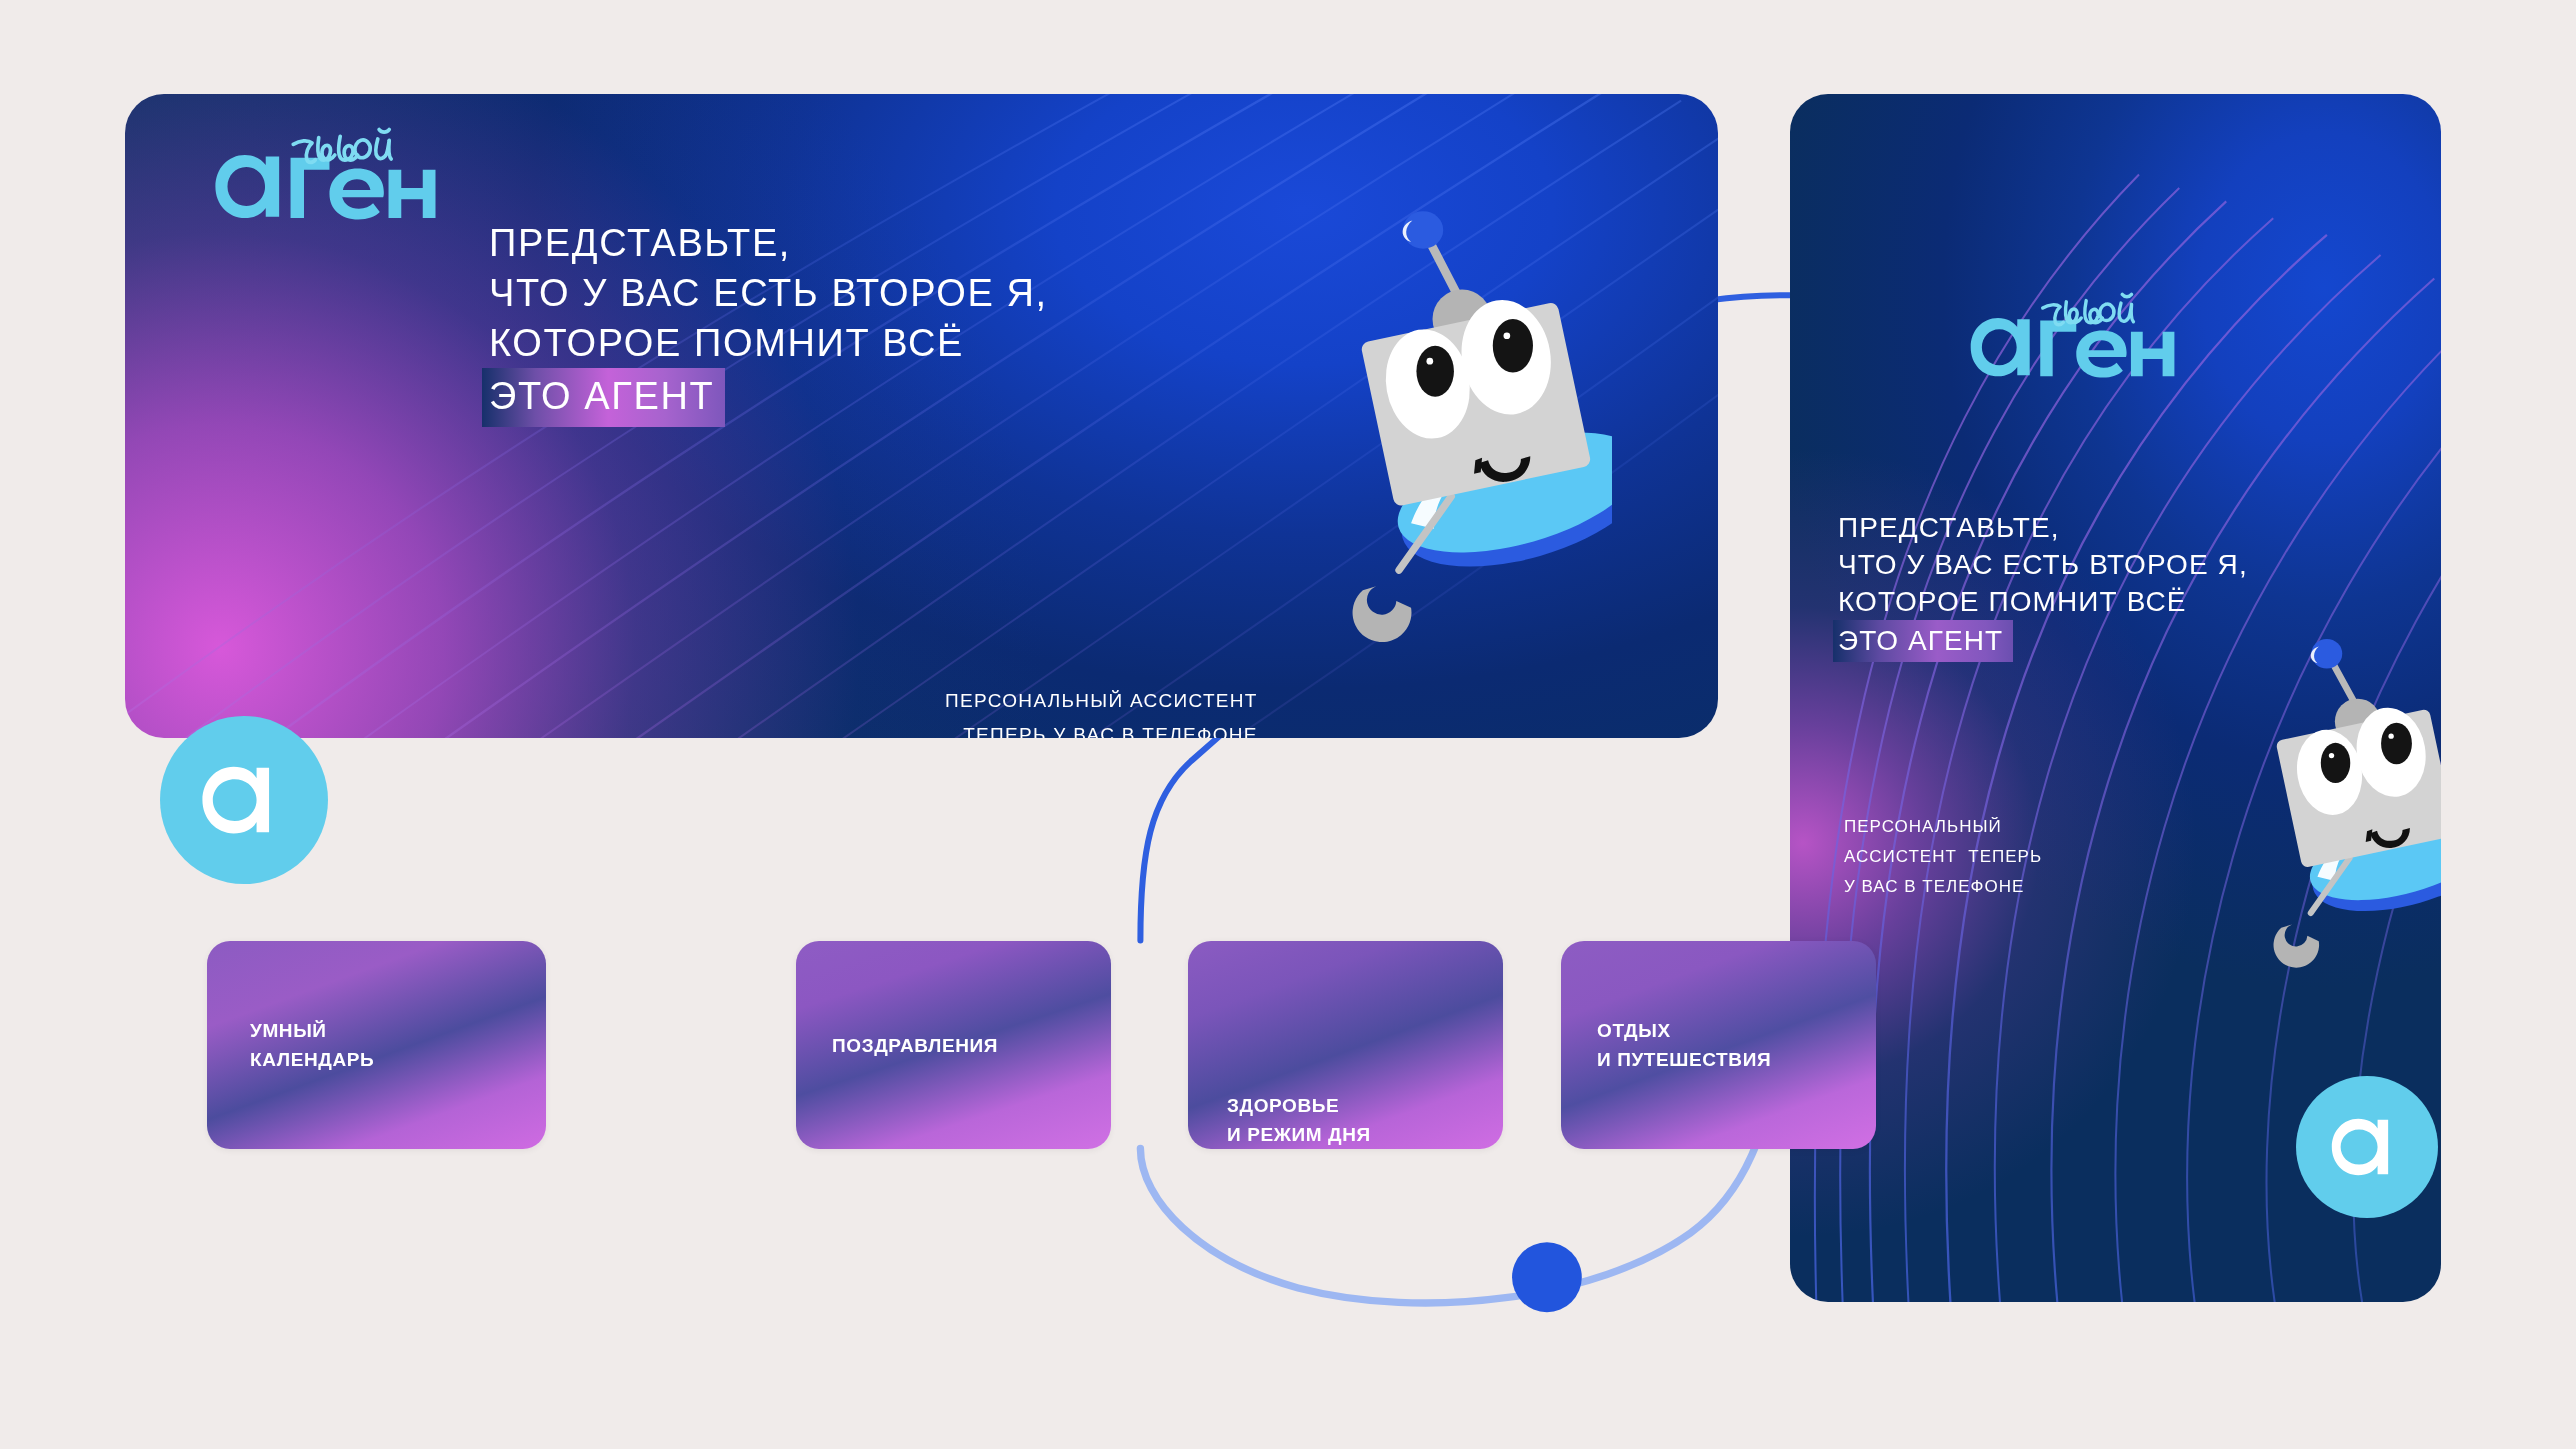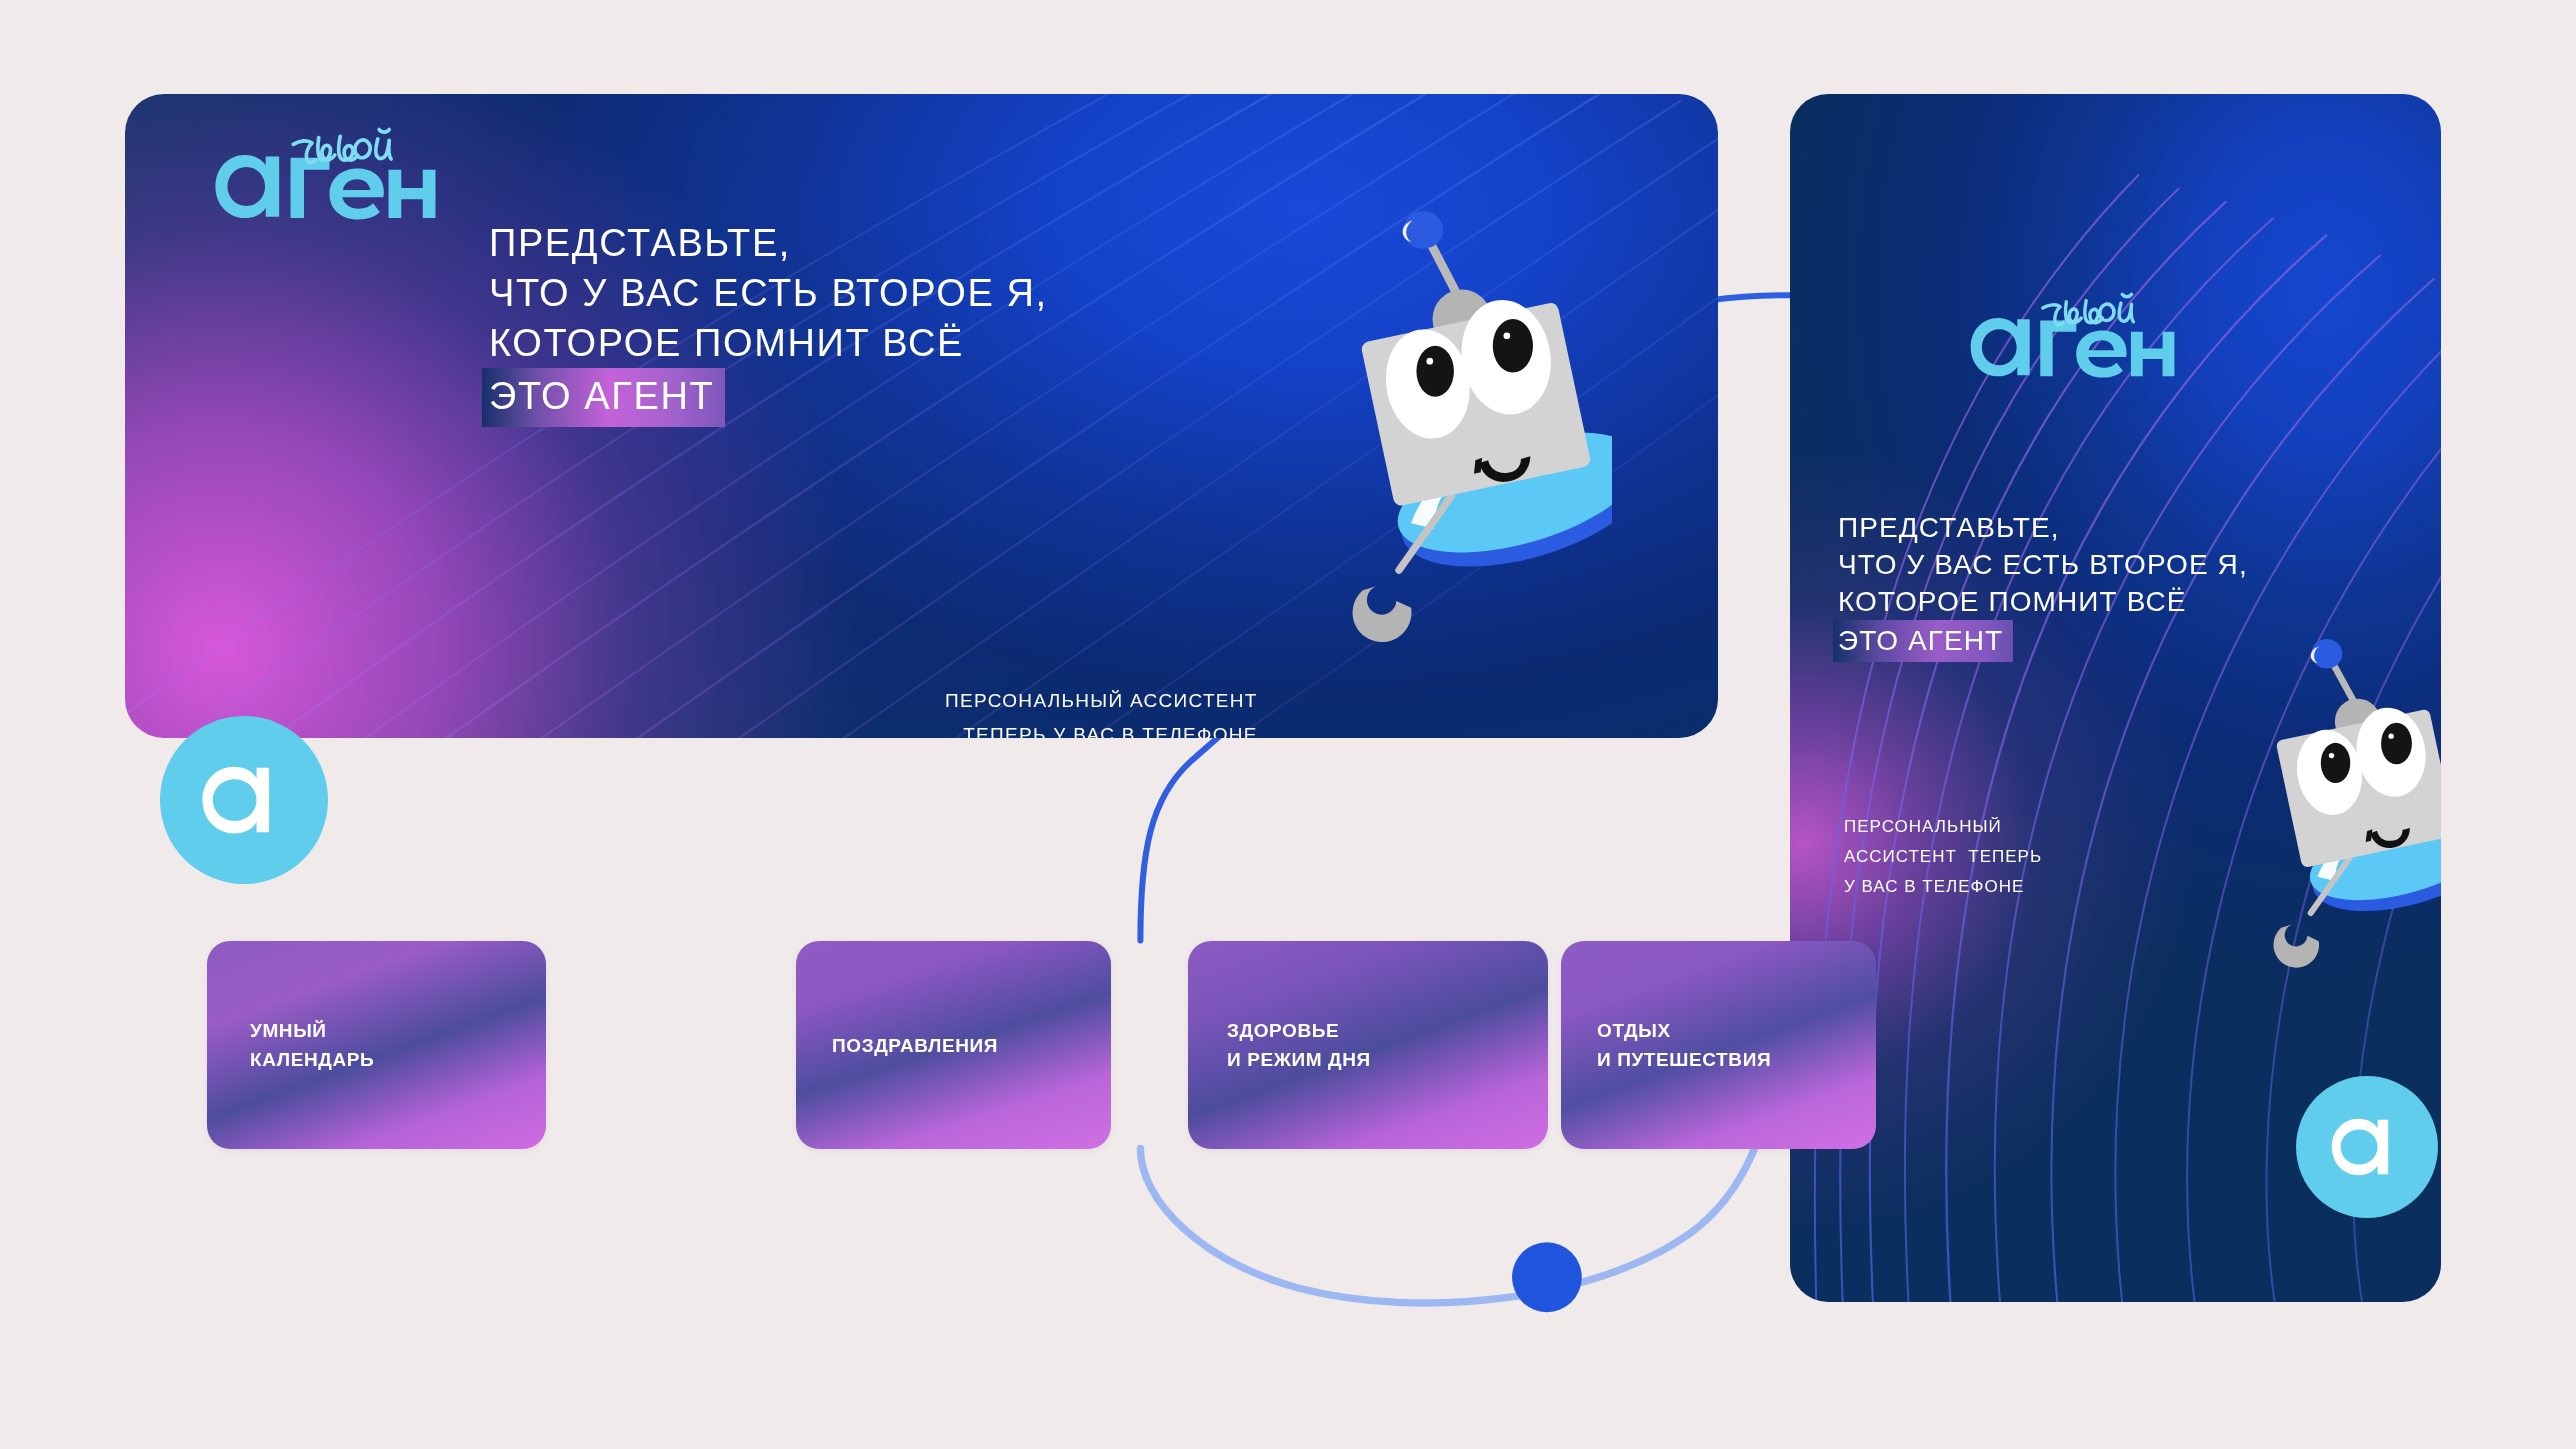--- a/index.html
+++ b/index.html
@@ -60,22 +60,22 @@
     box-shadow:0 1.3px 6.7px rgba(0,0,0,0.06);
   }
   .fcard .lbl{
     color:#FFFFFF;font-size:19px;font-weight:700;letter-spacing:0.6px;
     line-height:29px;white-space:pre;text-transform:uppercase;padding-left:43px;
   }
   #fc0{left:0px;  top:0px;width:339px;height:208px;
     background:linear-gradient(160deg,#8C5BC2 0%, #9A5CC6 26%, #4C4C9E 54%, #B463D6 78%, #CF6BE2 100%);}
   #fc1{left:589px;top:0px;width:315px;height:208px;
     background:linear-gradient(162deg,#8E5CC4 0%, #8C57C2 22%, #4E4DA0 50%, #B966D9 76%, #D070E4 100%);}
-  #fc2{left:981px;top:0px;width:360px;height:208px;
-    background:linear-gradient(160deg,#8B5BC2 0%, #7B55BA 24%, #4C4C9E 52%, #B764D8 78%, #D06DE3 100%);}
+  #fc2{left:981px;top:0px;width:315px;height:208px;
+    background:linear-gradient(160deg,#8B5BC2 0%, #7B55BA 24%, #4C4C9E 52%, #B764D8 78%, #D06DE3 100%);align-items:flex-end;}
   #fc3{left:1354px;top:0px;width:315px;height:208px;
     background:linear-gradient(160deg,#8D5CC3 0%, #8A58C1 24%, #4F4EA2 52%, #BA67DA 78%, #D16FE4 100%);}
   #fc1 .lbl,#fc3 .lbl{padding-left:36px;}
   #fc2 .lbl{padding-left:39px;}
 
   
   .vcard{
     position:absolute;left:1790px;top:94px;width:651px;height:1208px;
     border-radius:38px;overflow:hidden;z-index:10;
     background:

